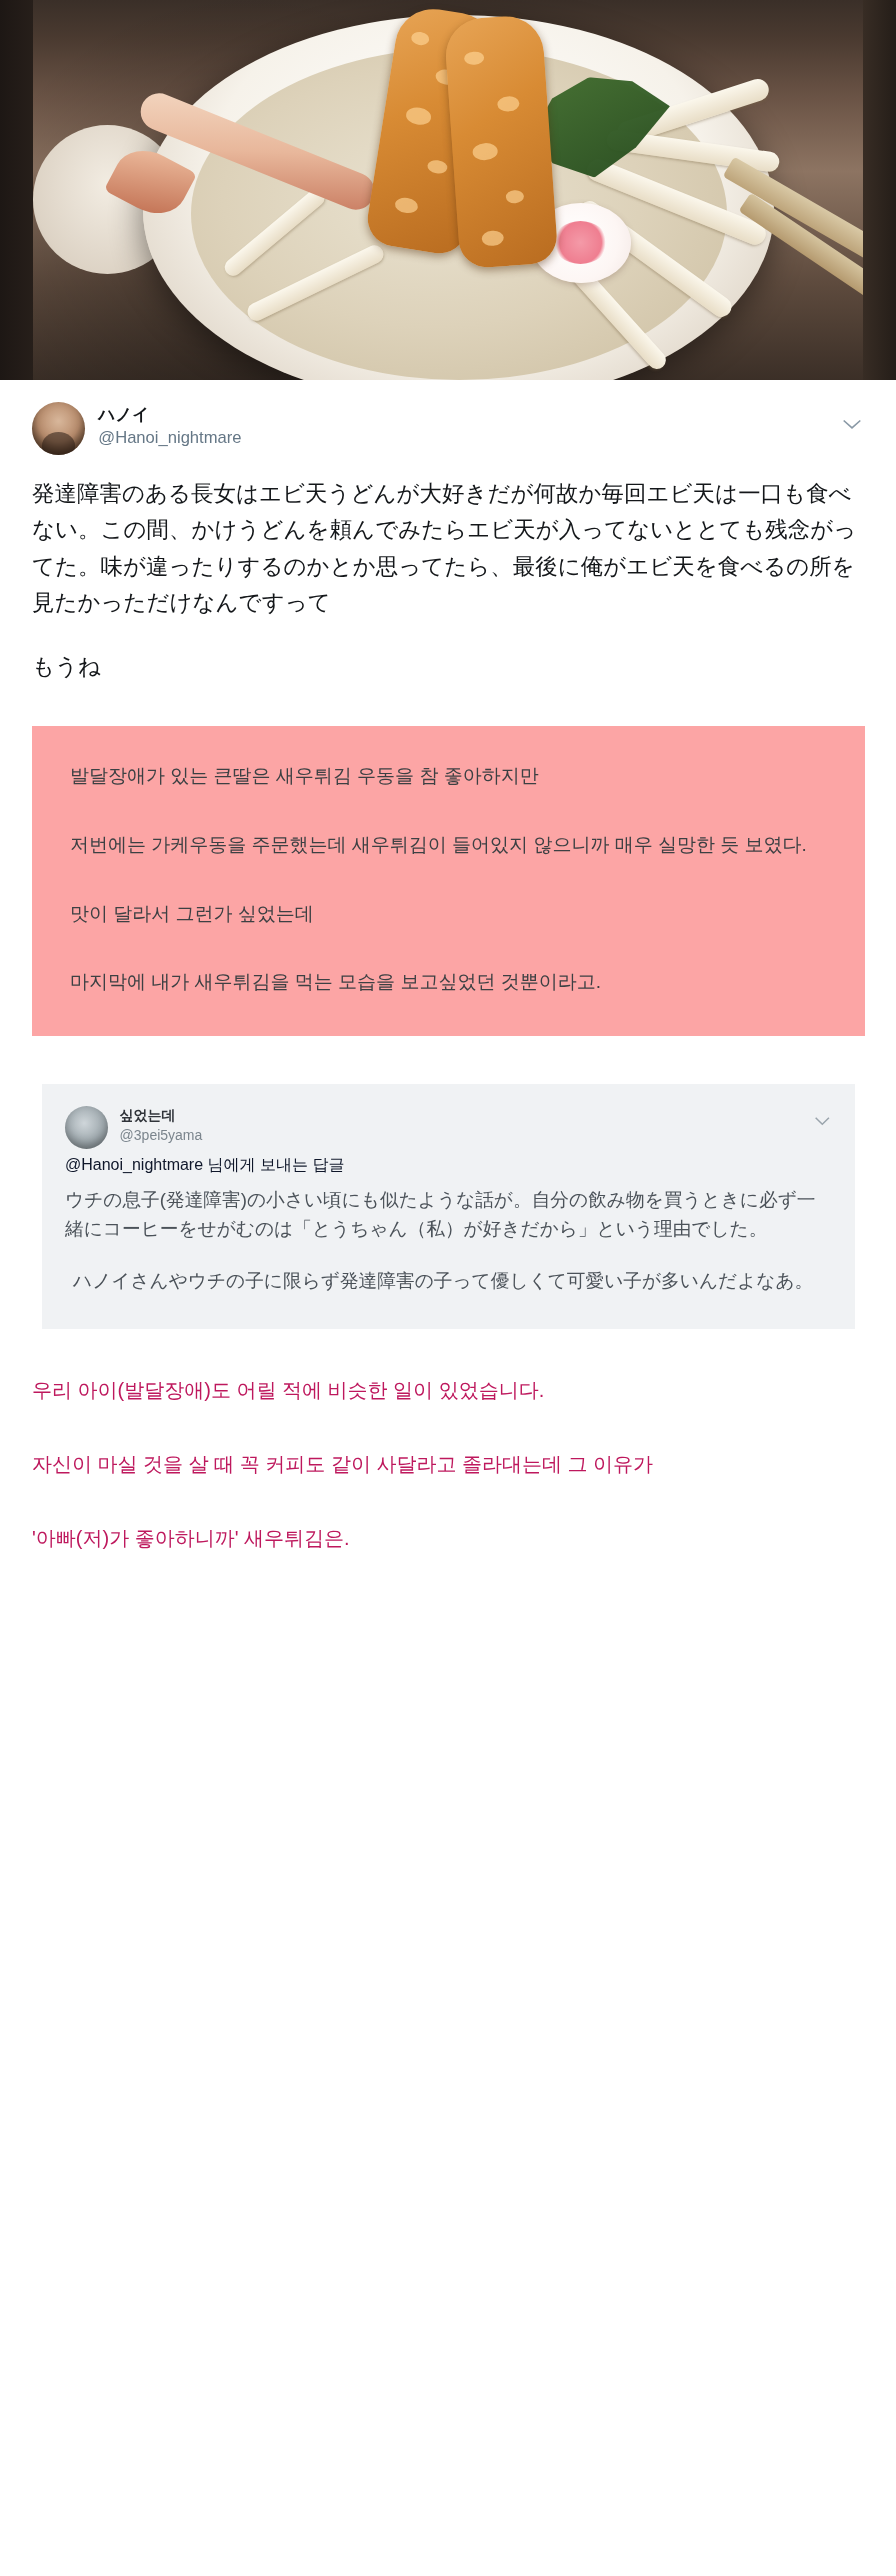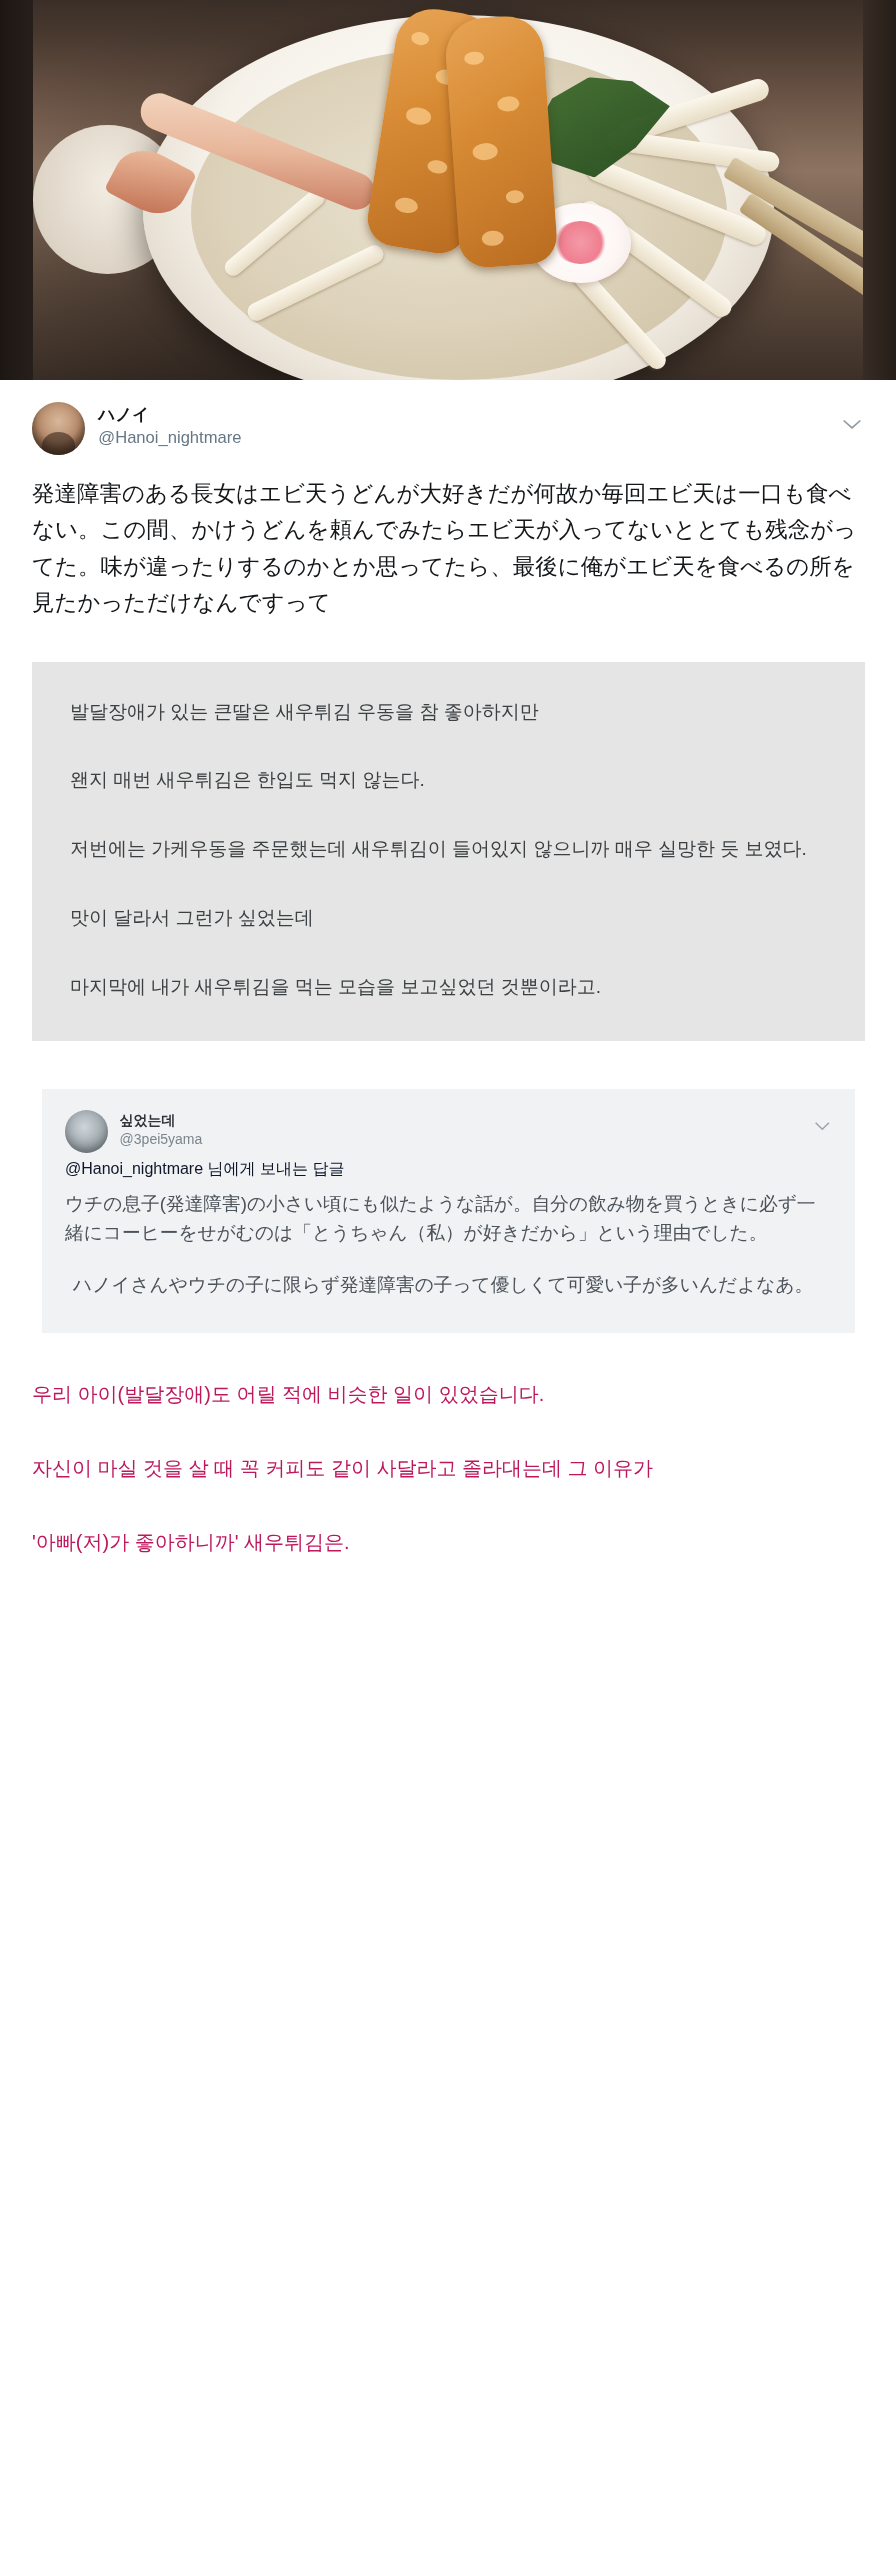--- a/index.html
+++ b/index.html
@@ -213,21 +213,21 @@
     line-height: 1.62;
     color: #14171a;
     letter-spacing: 0.1px;
   }
   .tweet-body p { margin: 0 0 28px 0; }
   .tweet-body p:last-child { margin-bottom: 0; }
 
   
   .ko-block {
     margin: 32px 32px 0 32px;
-    background: #e5e5e5;
+    background: #fca5a5;
     padding: 35px 38px 38px 38px;
     font-size: 19px;
     line-height: 1.62;
     color: #3c4043;
   }
   .ko-block p { margin: 0 0 38px 0; }
   .ko-block p:last-child { margin: 0; }
 
   
   .quote {
@@ -335,26 +335,26 @@
       </div>
       <div class="caret">
         <svg width="20" height="13.3" viewBox="0 0 24 16" aria-hidden="true">
           <path d="M2 3 L12 12 L22 3" fill="none" stroke="#8a99a6" stroke-width="2"></path>
         </svg>
       </div>
     </div>
 
     <div class="tweet-body">
       <p>発達障害のある長女はエビ天うどんが大好きだが何故か毎回エビ天は一口も食べない。この間、かけうどんを頼んでみたらエビ天が入ってないととても残念がってた。味が違ったりするのかとか思ってたら、最後に俺がエビ天を食べるの所を見たかっただけなんですって</p>
+      <p>もうね</p>
     </div>
   </div>
 
   <div class="ko-block">
     <p>발달장애가 있는 큰딸은 새우튀김 우동을 참 좋아하지만</p>
-    <p>왠지 매번 새우튀김은 한입도 먹지 않는다.</p>
     <p>저번에는 가케우동을 주문했는데 새우튀김이 들어있지 않으니까 매우 실망한 듯 보였다.</p>
     <p>맛이 달라서 그런가 싶었는데</p>
     <p>마지막에 내가 새우튀김을 먹는 모습을 보고싶었던 것뿐이라고.</p>
   </div>
 
   <div class="quote">
     <div class="quote-head">
       <div class="quote-avatar"></div>
       <div class="quote-names">
         <div class="quote-display-name">싶었는데</div>

